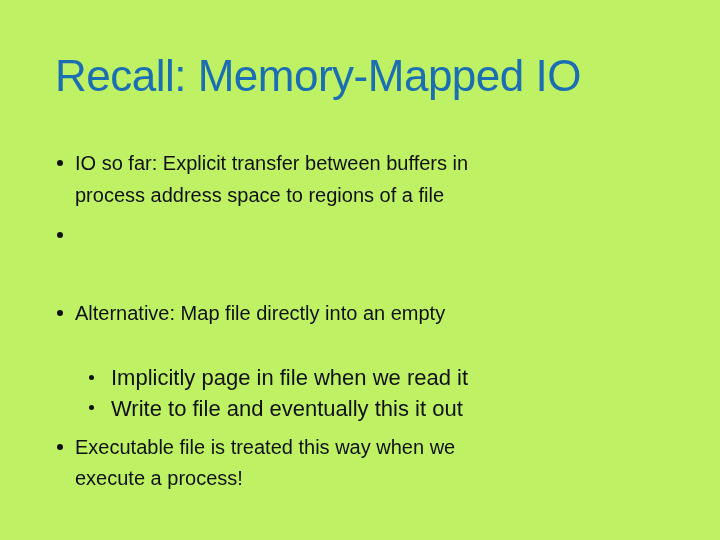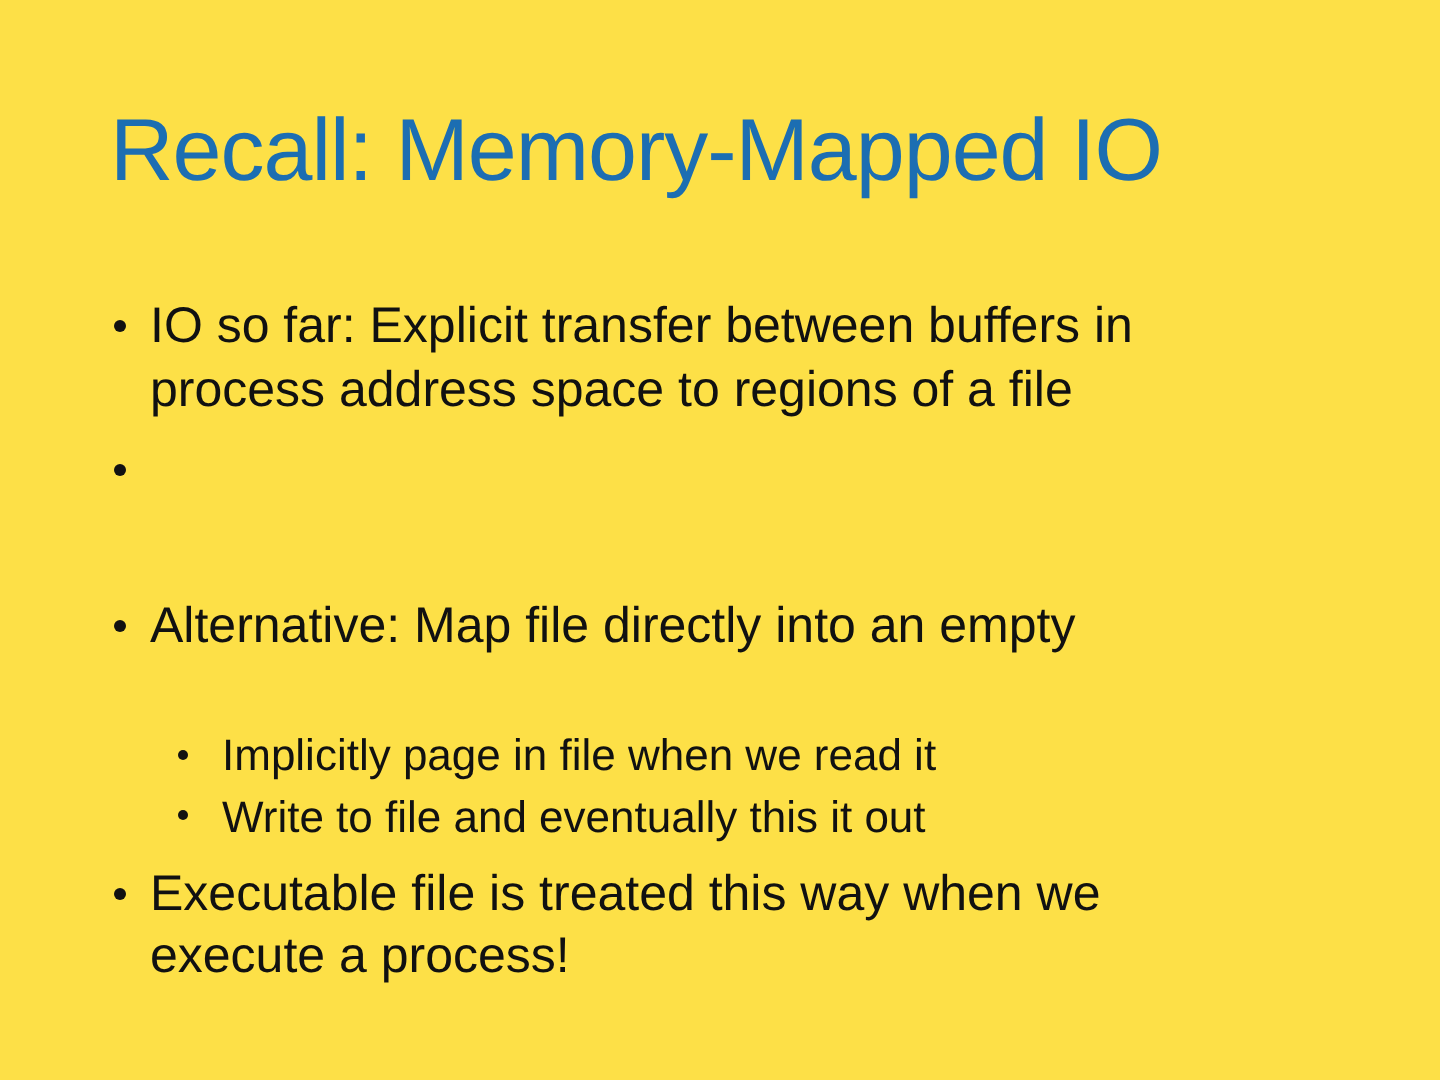--- a/index.html
+++ b/index.html
@@ -10,40 +10,40 @@
     width: 720px;
     height: 540px;
     background: #ffffff;
     overflow: hidden;
     font-family: "Liberation Sans", "DejaVu Sans", sans-serif;
   }
   .slide {
     position: relative;
     width: 720px;
     height: 540px;
-    background: #fde047;
+    background: #bef264;
   }
   .title {
     position: absolute;
     left: 55px;
     top: 52px;
     font-size: 44px;
     line-height: 1.08;
     letter-spacing: -0.5px;
     font-weight: 400;
     white-space: nowrap;
   }
   .line {
     position: absolute;
     white-space: nowrap;
     color: #111111;
   }
   .lvl1 {
     left: 75px;
-    font-size: 25px;
+    font-size: 20px;
     line-height: 32px;
   }
   .lvl2 {
     left: 111px;
     font-size: 22px;
     line-height: 31px;
   }
   .dot {
     position: absolute;
     background: #111111;

